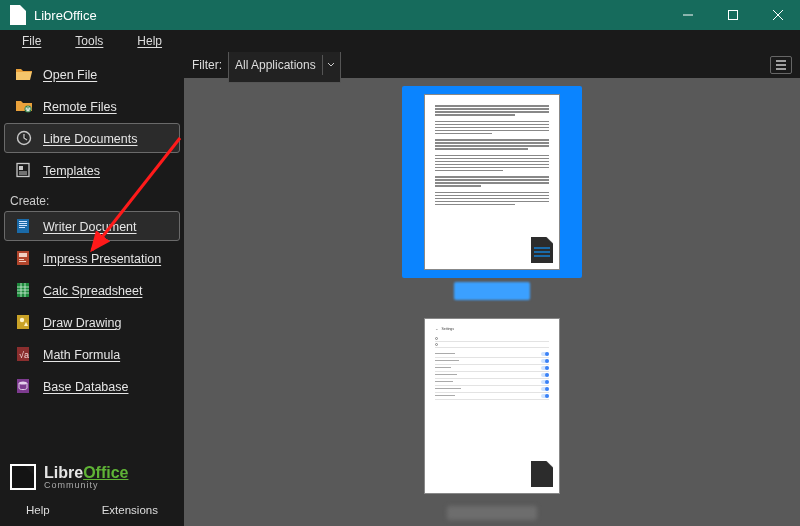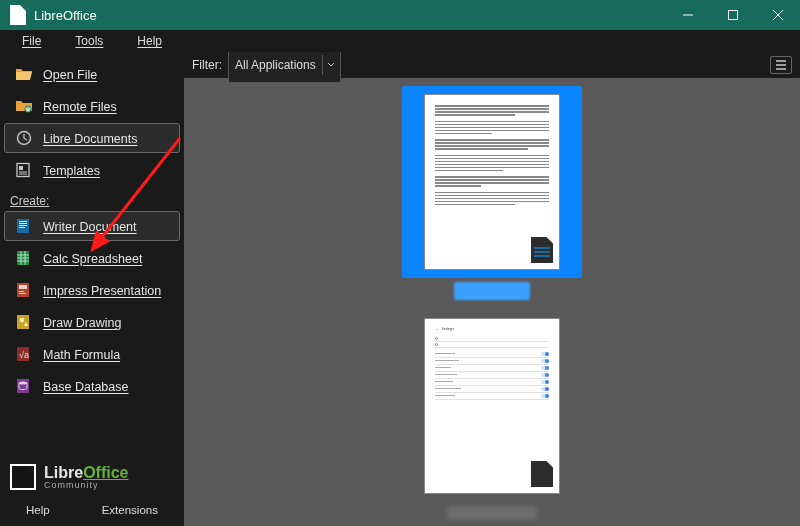--- a/index.html
+++ b/index.html
@@ -16,21 +16,21 @@
   .menubar span { padding: 2px 8px; }
   .menubar .uline { text-decoration: underline; text-decoration-thickness:1px; text-underline-offset:2px;}
 
   .body { display:flex; height: calc(526px - 30px - 22px); }
   .sidebar { width: 184px; background:#1a1a1a; color:#e5e5e5; display:flex; flex-direction:column; padding-top:6px; }
   .side-item { display:flex; align-items:flex-end; gap:10px; padding:6px 10px; font-size:12.5px; cursor:pointer; border:1px solid transparent; border-radius:3px; margin:1px 4px;}
   .side-item.selected { border:1px solid #6a6a6a; background:#2b2b2b;}
   .side-item .ul { text-decoration: underline; text-underline-offset:2px;}
   .side-icon { width:18px; height:16px; display:flex; align-items:center; justify-content:center; flex-shrink:0;}
   .side-icon svg { width:18px; height:16px; }
-  .create-label { font-size:12px; color:#ccc; padding:8px 10px 2px 10px;text-decoration:underline;}
+  .create-label { font-size:12px; color:#ccc; padding:8px 10px 2px 10px;}
   .spacer { flex:1; }
   .brand { display:flex; align-items:center; gap:8px; padding:8px 10px; }
   .brand-sq { width:26px; height:26px; border:2px solid #fff; background:#141414; position:relative;}
   .brand-sq::after{content:"";position:absolute;top:0;right:0;width:9px;height:9px;background:#1a1a1a;clip-path:polygon(100% 0,0 0,100% 100%);}
   .brand-text { line-height:1; }
   .brand-text .b1 { font-size:16px; font-weight:600;}
   .brand-text .b1 .g { color:#5fb336;text-decoration:underline; }
   .brand-text .b2 { font-size:9px; color:#aaa; letter-spacing:1px;}
   .footer { display:flex; justify-content:space-around; font-size:11.5px; color:#ddd; padding:6px 0 10px 0;}
 
@@ -157,36 +157,36 @@
             <rect x="4" y="5" width="8" height="1" fill="#cfe3ff"></rect>
             <rect x="4" y="7" width="8" height="1" fill="#cfe3ff"></rect>
             <rect x="4" y="9" width="6" height="1" fill="#cfe3ff"></rect>
           </svg>
         </span>
       <span class="ul">Writer Document</span>
     </div>
     <div class="side-item">
       <span class="side-icon">
           <svg viewBox="0 0 18 16">
-            <rect x="2" y="1" width="12" height="14" fill="#1f8a3d"></rect>
-            <path stroke="#d6f0dd" stroke-width="0.8" d="M2 5h12M2 8h12M2 11h12M6 1v14M10 1v14"></path>
-          </svg>
-        </span>
-      <span class="ul">Calc Spreadsheet</span>
-    </div>
-    <div class="side-item">
-      <span class="side-icon">
-          <svg viewBox="0 0 18 16">
             <rect x="2" y="1" width="12" height="14" fill="#b1452c"></rect>
             <rect x="4" y="3" width="8" height="4" fill="#f1cfc2"></rect>
             <rect x="4" y="9" width="5" height="1" fill="#f1cfc2"></rect>
             <rect x="4" y="11" width="7" height="1" fill="#f1cfc2"></rect>
           </svg>
         </span>
       <span class="ul">Impress Presentation</span>
+    </div>
+    <div class="side-item">
+      <span class="side-icon">
+          <svg viewBox="0 0 18 16">
+            <rect x="2" y="1" width="12" height="14" fill="#1f8a3d"></rect>
+            <path stroke="#d6f0dd" stroke-width="0.8" d="M2 5h12M2 8h12M2 11h12M6 1v14M10 1v14"></path>
+          </svg>
+        </span>
+      <span class="ul">Calc Spreadsheet</span>
     </div>
     <div class="side-item">
       <span class="side-icon">
           <svg viewBox="0 0 18 16">
             <rect x="2" y="1" width="12" height="14" fill="#c9a227"></rect>
             <circle cx="7" cy="6" r="2.2" fill="#fff3c9"></circle>
             <polygon points="9,12 13,12 11,8" fill="#fff3c9"></polygon>
           </svg>
         </span>
       <span class="ul">Draw Drawing</span>

